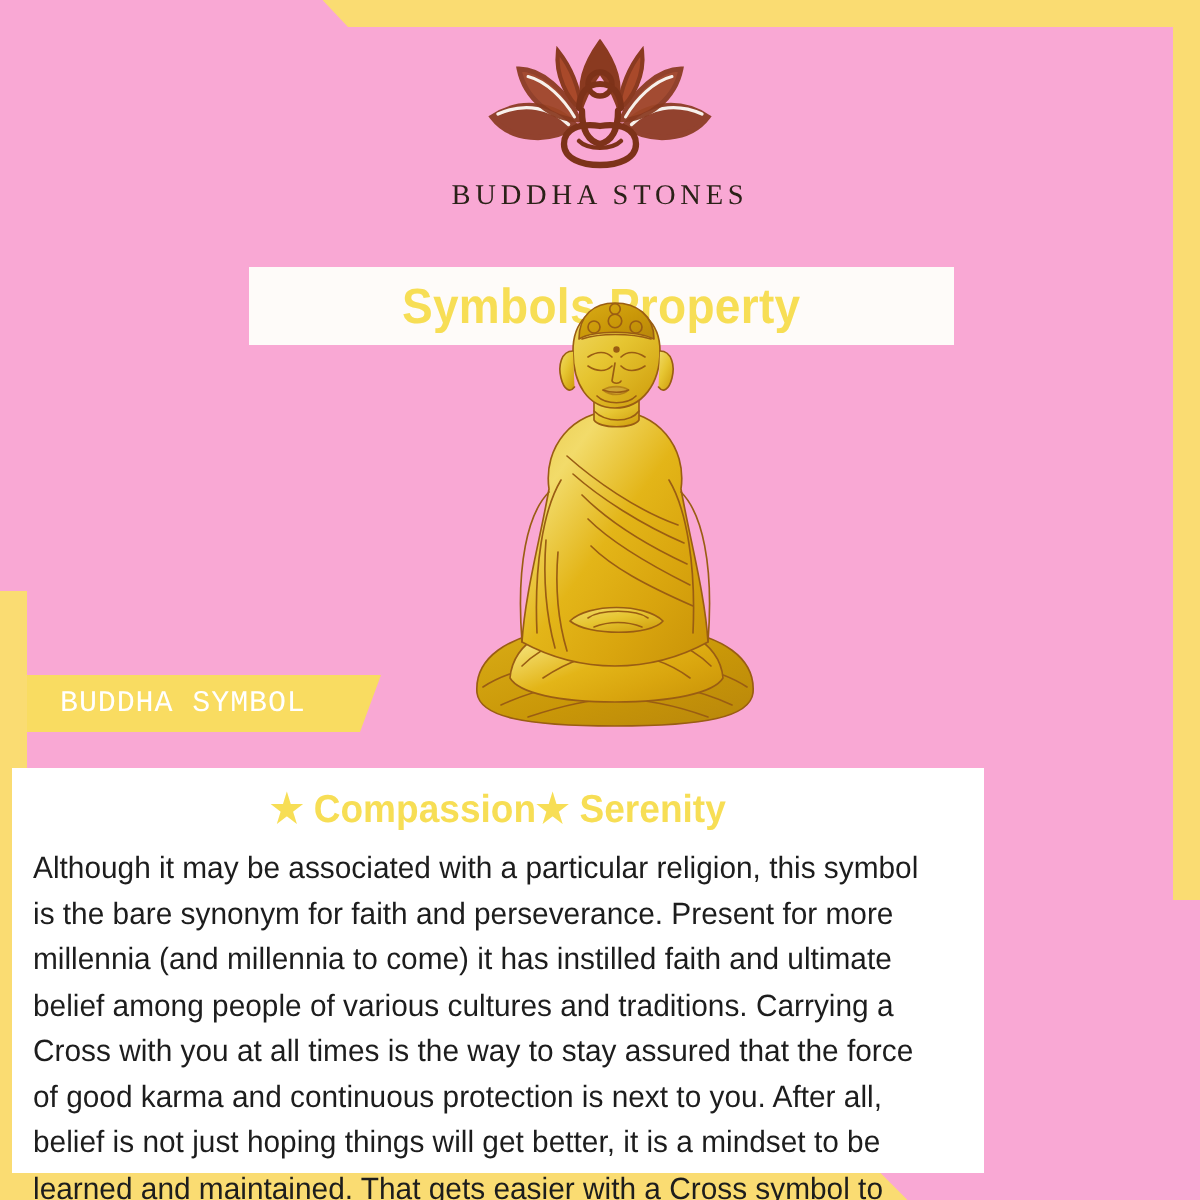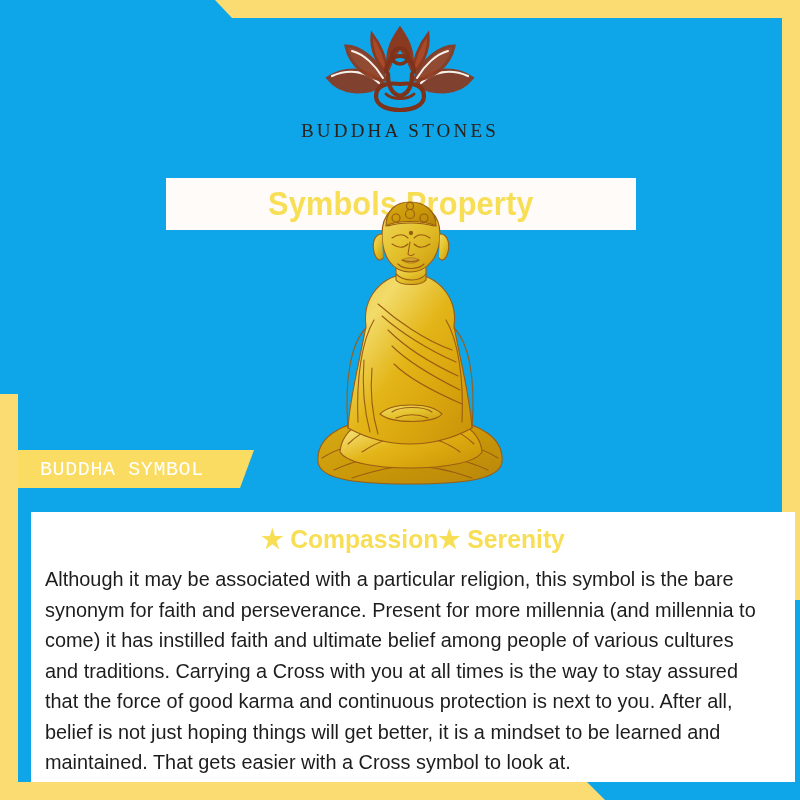--- a/index.html
+++ b/index.html
@@ -10,21 +10,21 @@
     width: 800px;
     height: 800px;
     font-family: "Liberation Sans", sans-serif;
     background: #f7f1ec;
     overflow: hidden;
   }
   .poster {
     position: relative;
     width: 800px;
     height: 800px;
-    background: #0ea5e9;
+    background: #f9a8d4;
     overflow: hidden;
   }
 
   
   .band-top {
     position: absolute;
     top: 0;
     left: 0;
     width: 800px;
     height: 18px;
@@ -128,23 +128,23 @@
     font-family: Liberation Mono, monospace;
     font-size: 20px;
     color: #ffffff;
     letter-spacing: 0.6px;
     white-space: nowrap;
   }
 
   
   .content-card {
     position: absolute;
-    left: 31px;
+    left: 8px;
     top: 512px;
-    width: 764px;
+    width: 648px;
     height: 270px;
     background: #ffffff;
   }
   .subhead {
     margin: 12px 0 0 0;
     text-align: center;
     font-family: "Liberation Sans Narrow", "Liberation Sans", sans-serif;
     font-size: 26px;
     font-weight: bold;
     color: #f7de55;

